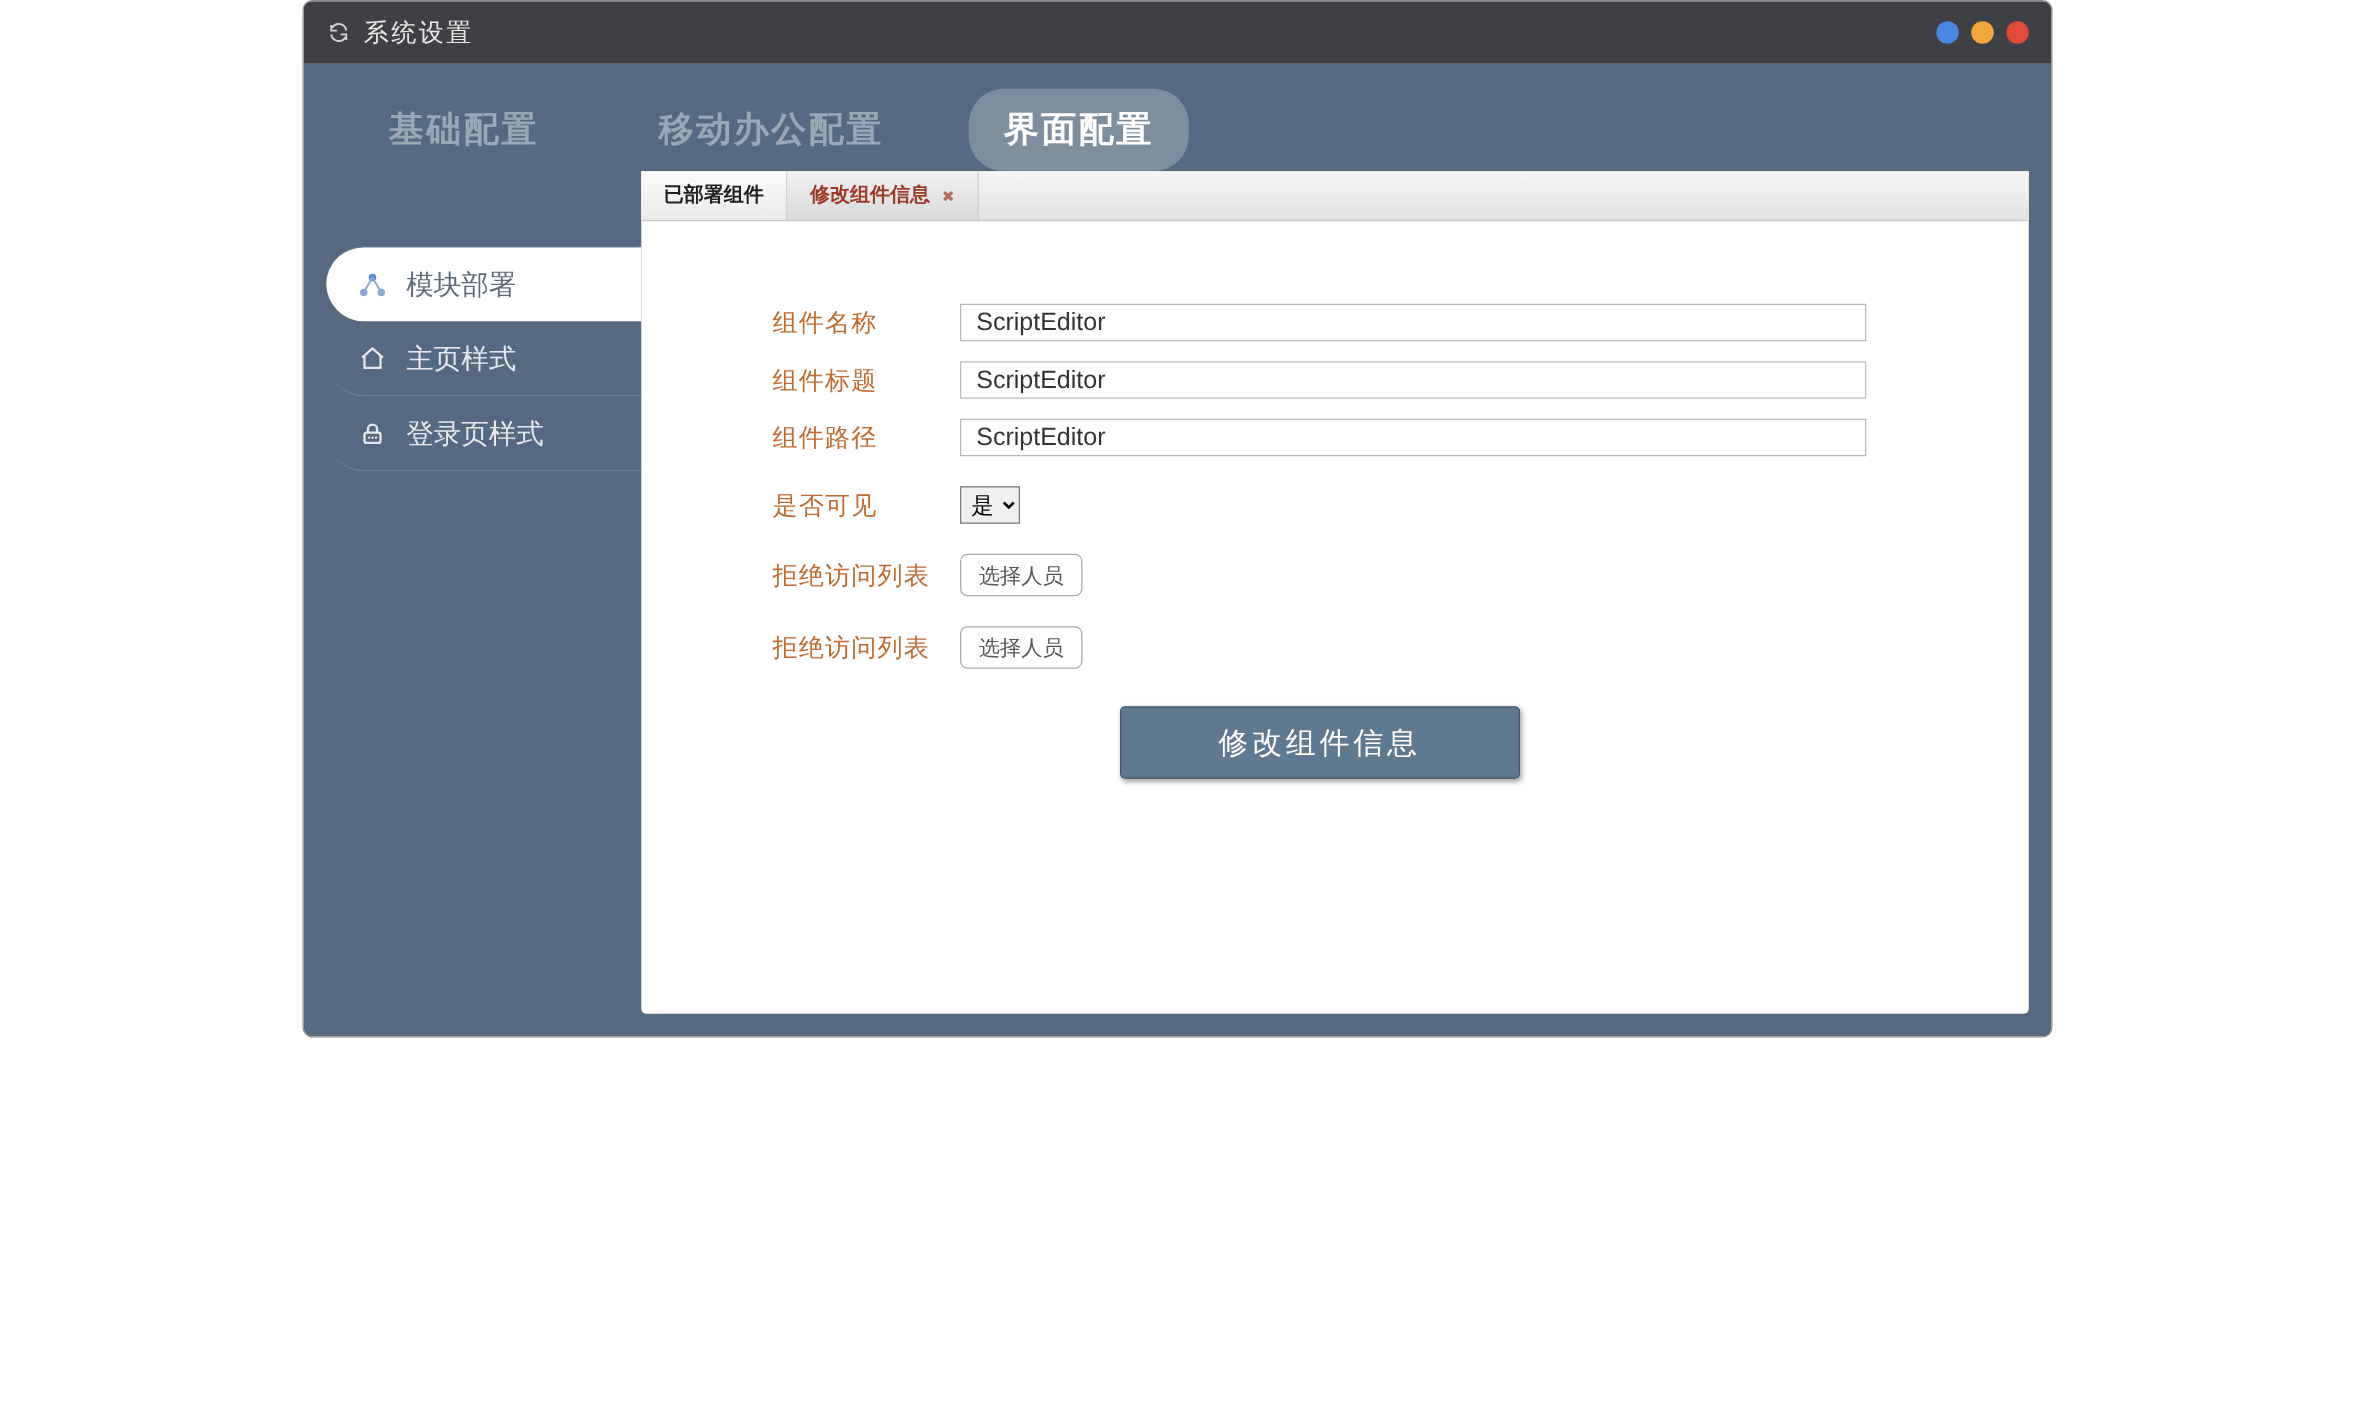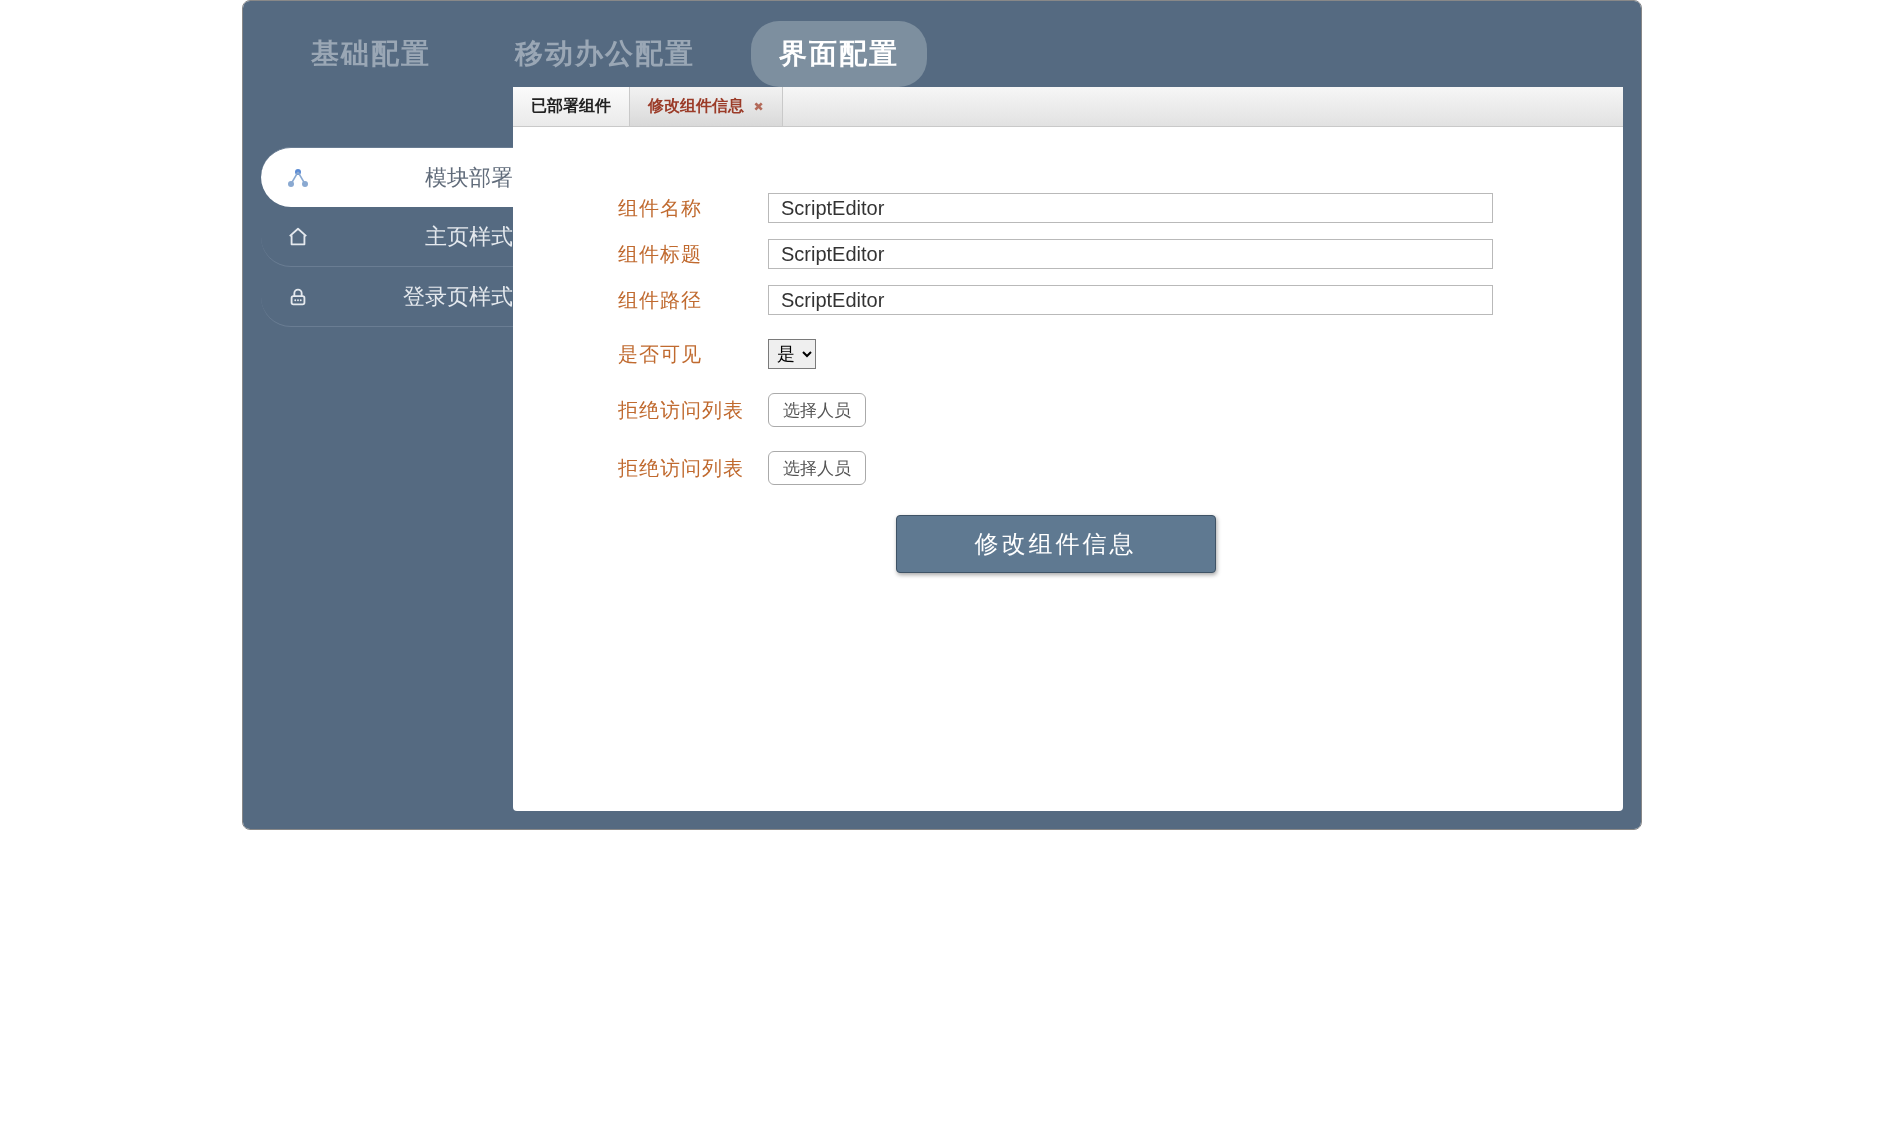--- a/index.html
+++ b/index.html
@@ -40,21 +40,21 @@
     background: #556a81;
     display: flex;
     flex-direction: column;
     padding: 0 0 18px 0;
   }
 
   .top-tabs {
     display: flex;
     align-items: flex-end;
     padding: 20px 0 0 40px;
-    gap: 28px;
+    gap: 40px;
   }
   .top-tab {
     font-size: 28px;
     font-weight: 700;
     color: #9aa7b5;
     padding: 14px 28px;
     border-radius: 28px;
     cursor: pointer;
     letter-spacing: 2px;
   }
@@ -76,21 +76,20 @@
   .sidebar-item {
     height: 60px;
     display: flex;
     align-items: center;
     padding-left: 24px;
     font-size: 22px;
     color: #e5e9ee;
     cursor: pointer;
     border-bottom: 1px solid #6a7d93;
     border-radius: 30px 0 0 30px;
-    justify-content: space-between;
   }
   .sidebar-item:first-child { border-top: 1px solid #6a7d93;}
   .sidebar-item.active {
     background: #fff;
     color: #606b7a;
     border-bottom: none;
   }
   .sidebar-icon { width: 26px; height: 26px; margin-right: 14px; display:inline-flex; align-items:center; justify-content:center;}
 
   .content-panel {
@@ -194,20 +193,36 @@
     border-radius: 4px;
     cursor: pointer;
     box-shadow: 1px 2px 4px rgba(0,0,0,0.35);
   }
 </style>
 </head>
 <body>
 
 <div class="window">
 
+  <div class="titlebar">
+    <span class="title-icon">
+      <svg viewBox="0 0 24 24" width="18" height="18" fill="none" stroke="#d6d6d6" stroke-width="2">
+        <path d="M4 4v6h6"></path>
+          <path d="M20 20v-6h-6"></path>
+        <path d="M20 10a8 8 0 0 0-14.9-3"></path>
+          <path d="M4 14a8 8 0 0 0 14.9 3"></path>
+      </svg>
+    </span>
+    <span class="title-text">系统设置</span>
+    <div class="window-controls">
+      <span class="win-dot blue"></span>
+      <span class="win-dot orange"></span>
+      <span class="win-dot red"></span>
+    </div>
+  </div>
 
   <div class="app-body">
 
     <div class="top-tabs">
       <div class="top-tab">基础配置</div>
       <div class="top-tab">移动办公配置</div>
       <div class="top-tab active">界面配置</div>
     </div>
 
     <div class="main-area">

